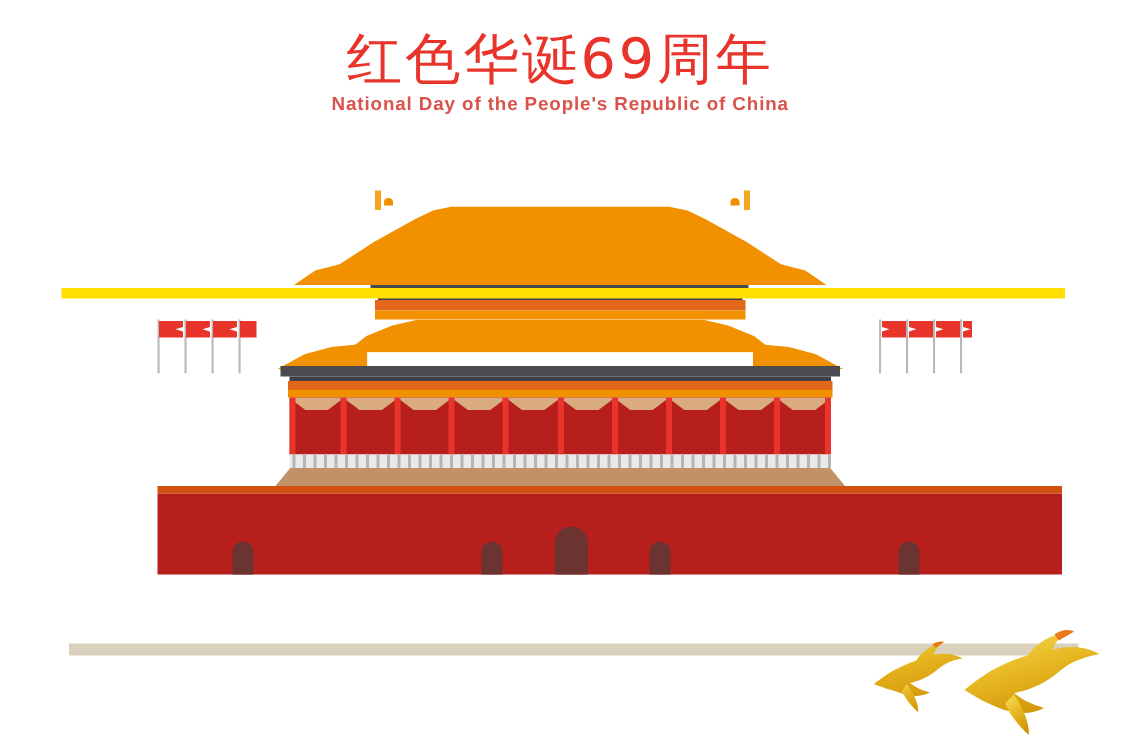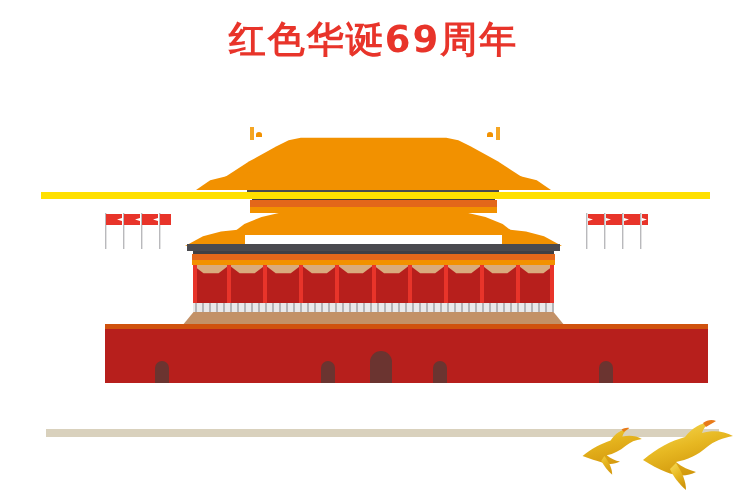--- a/index.html
+++ b/index.html
@@ -18,21 +18,21 @@
     overflow:hidden;
   }
 
   
   #header {
     position:absolute; left:0; top:0; width:747px; height:96px;
     text-align:center;
   }
   #main-title {
     position:absolute; left:0; top:18px; width:747px;
-    font-size:37px; font-weight:bold; letter-spacing:2px;
+    font-size:37px; font-weight:normal; letter-spacing:2px;
     color:#e8342a;
     font-family:"DejaVu Sans","Liberation Sans",sans-serif;
     line-height:44px;
   }
   #sub-title {
     position:absolute; left:0; top:62px; width:747px;
     font-size:12.5px; font-weight:bold; letter-spacing:0.6px;
     color:#d9524b;
     font-family:"Liberation Sans",sans-serif;
   }
@@ -191,20 +191,21 @@
   
   #doves { position:absolute; left:575px; top:418px; width:172px; height:72px; }
 </style>
 </head>
 <body>
 
 <div id="poster">
 
   <div id="header">
     <div id="main-title">红色华诞69周年</div>
+    <div id="sub-title">National Day of the People's Republic of China</div>
   </div>
 
   <div id="gate">
 
     <div class="finial l"></div>
     <div class="finial-tip l"></div>
     <div class="finial r"></div>
     <div class="finial-tip r"></div>
 
     <div class="roof-top"></div>

